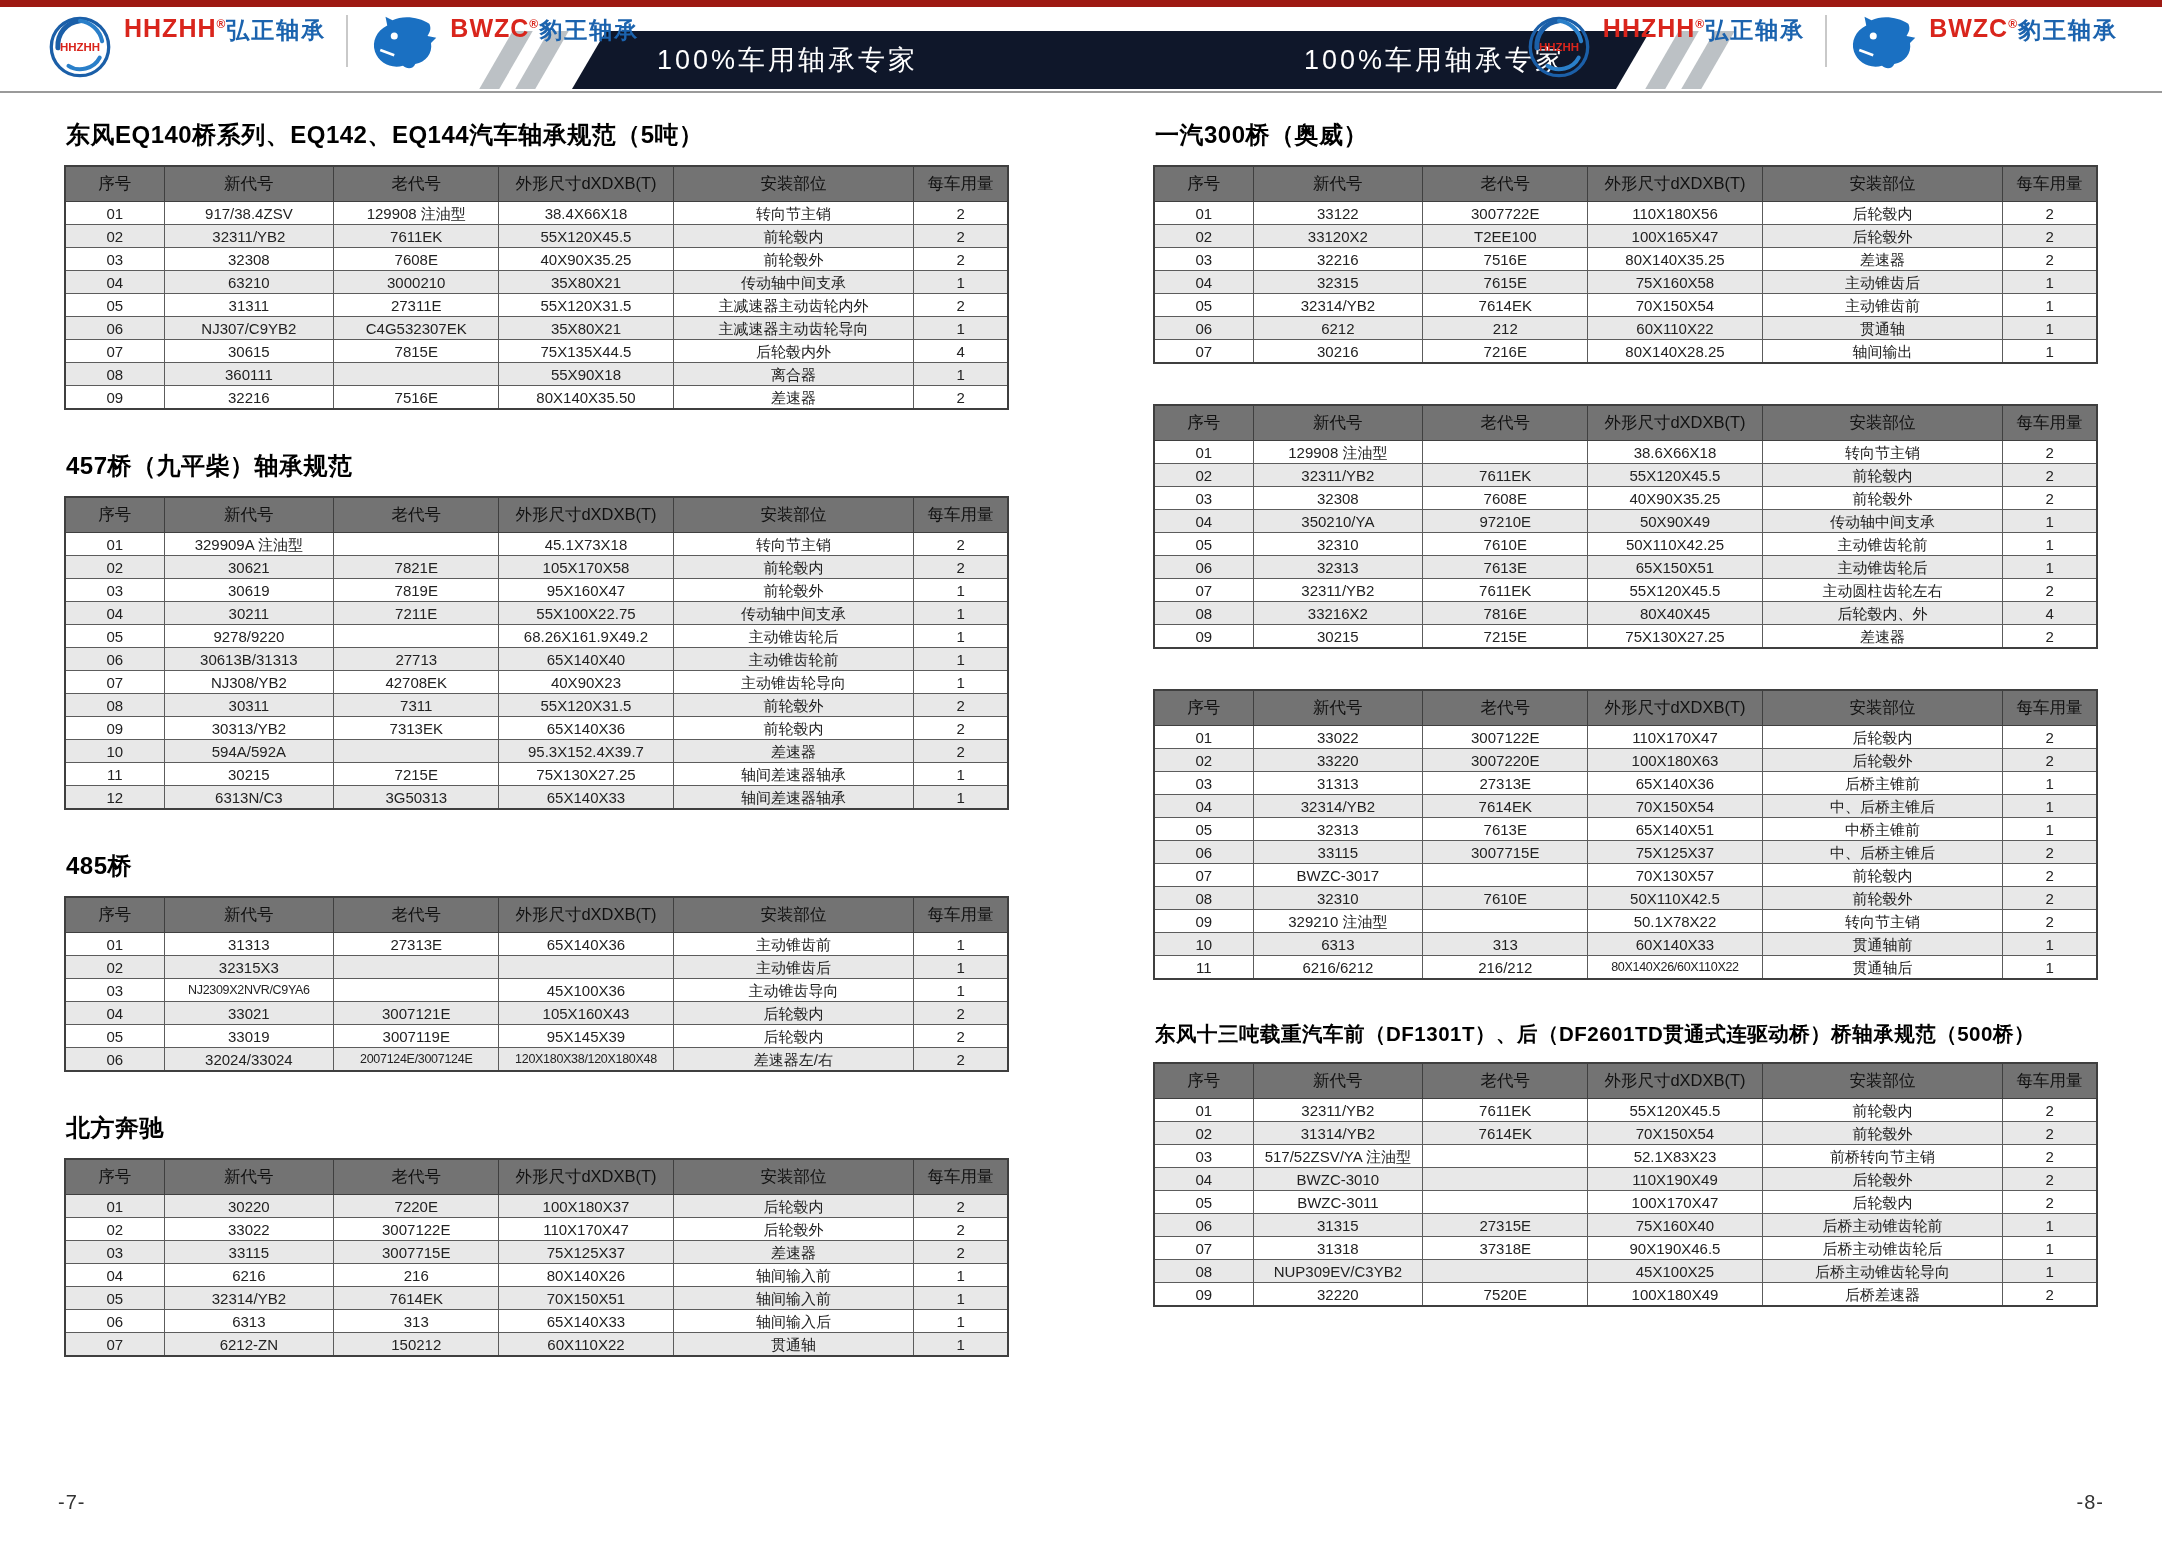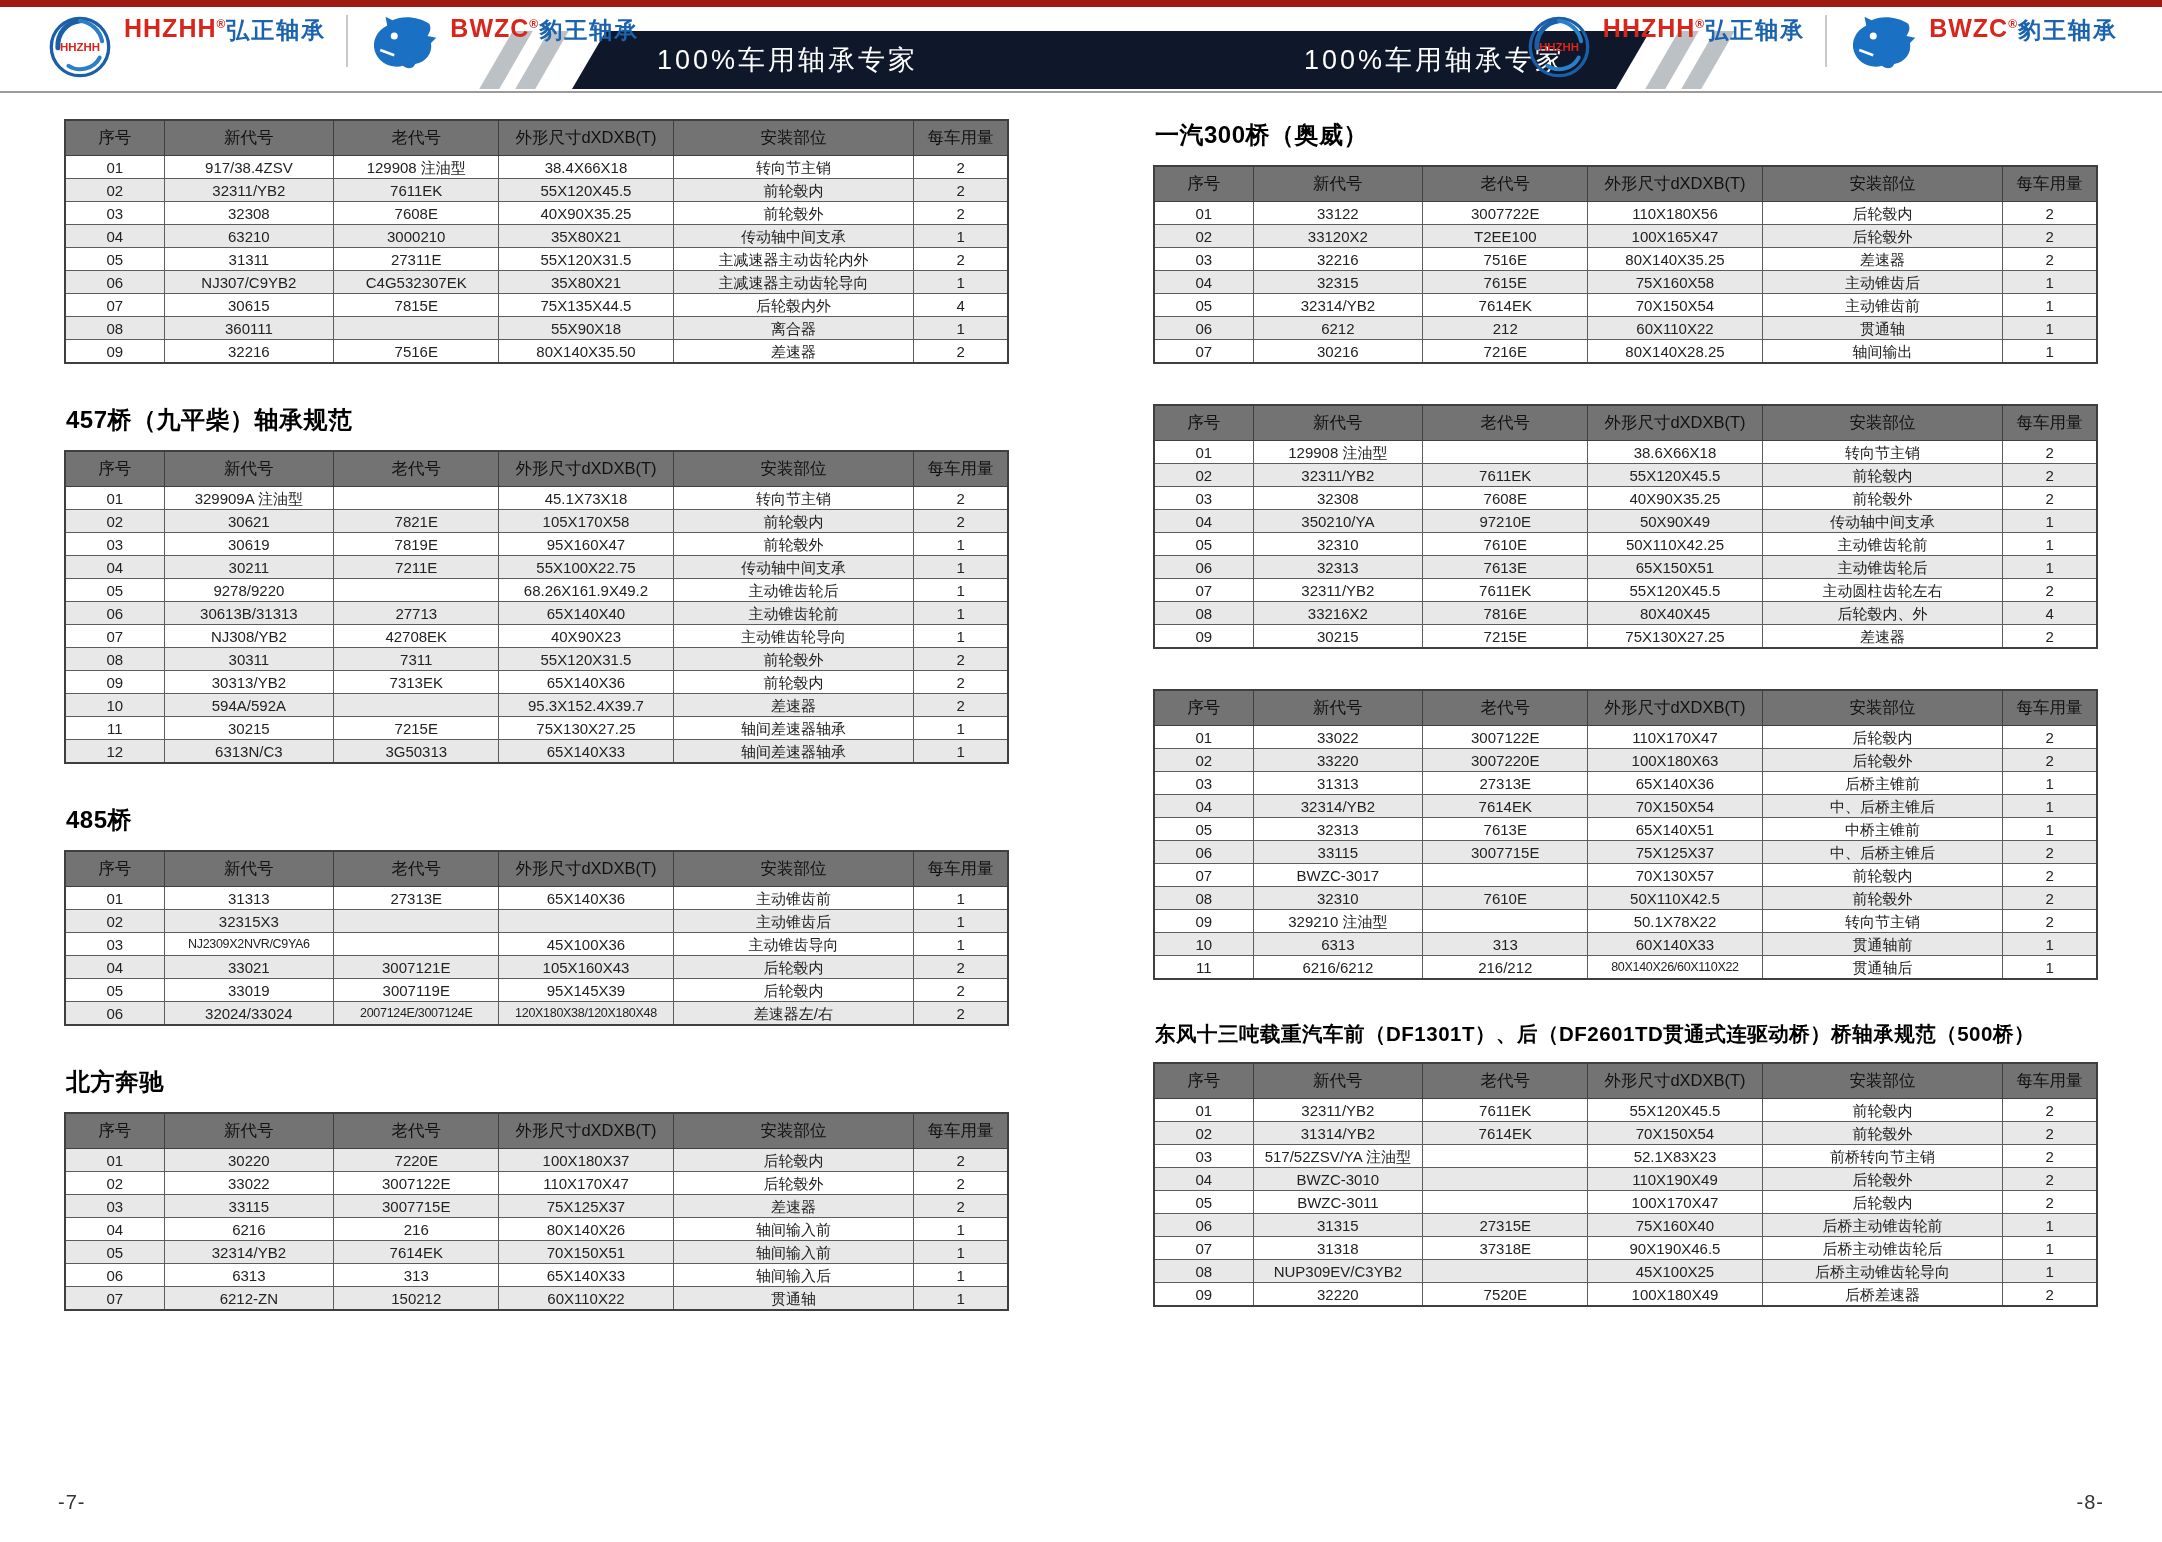--- a/index.html
+++ b/index.html
@@ -121,20 +121,21 @@
       <div class="logo-text">
         <div class="logo-en"><span>BWZC</span><sup>®</sup></div>
         <div class="logo-cn">豹王轴承</div>
       </div>
     </div>
   </header>
 
   <main>
     <div class="col" id="col-left">
   <section class="spec-section">
+    <h2 class="section-title">东风EQ140桥系列、EQ142、EQ144汽车轴承规范（5吨）</h2>
     <table class="spec-table">
       <colgroup>
               <col class="c0">
               <col class="c1">
               <col class="c2">
               <col class="c3">
               <col class="c4">
               <col class="c5">
             </colgroup>
       <thead>

